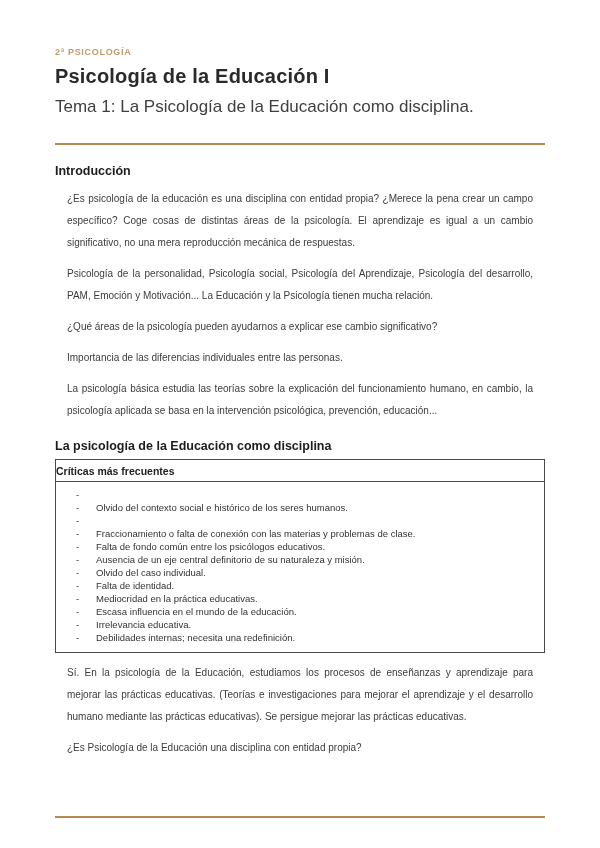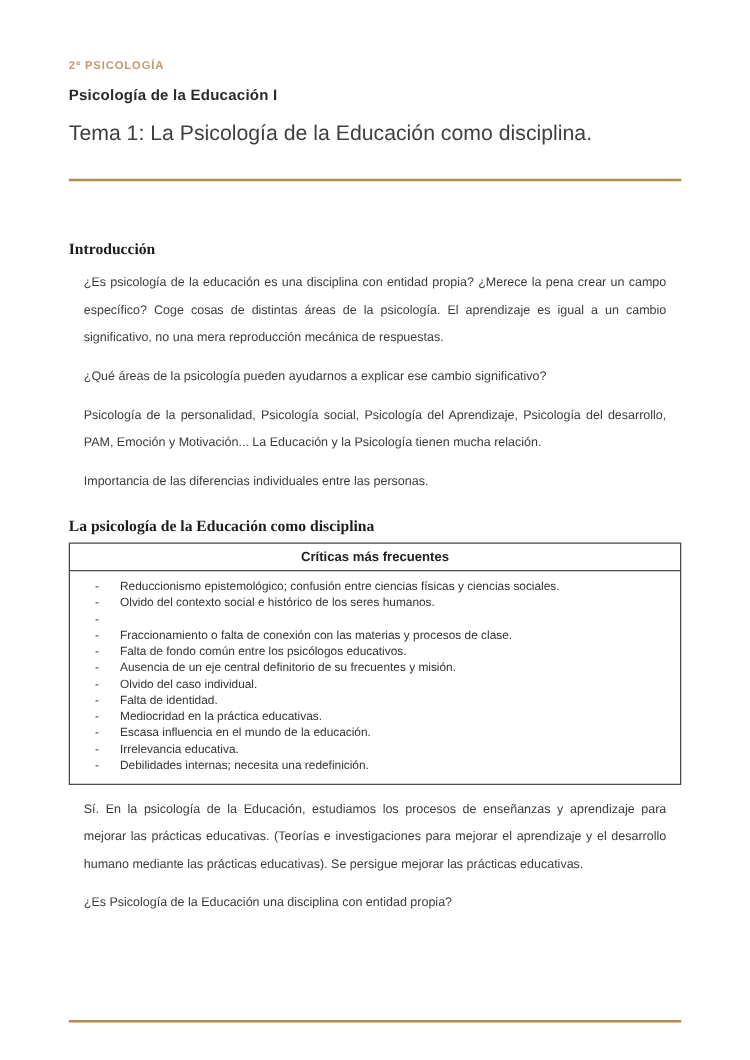--- a/index.html
+++ b/index.html
@@ -21,21 +21,21 @@
   }
   .eyebrow {
     font-size: 9px;
     font-weight: 700;
     letter-spacing: 0.7px;
     color: #c09a6a;
     line-height: 12px;
   }
   .title {
     margin: 6px 0 0 0;
-    font-size: 12px;
+    font-size: 20px;
     line-height: 24px;
     font-weight: 700;
     color: #2a2a2a;
     letter-spacing: 0.2px;
   }
   .subtitle {
     margin: 8px 0 0 0;
     font-size: 17px;
     line-height: 21px;
     font-weight: 400;
@@ -47,43 +47,41 @@
     margin: 26px 0 0 0;
   }
   .bottom-rule {
     position: absolute;
     left: 55px;
     right: 55px;
     bottom: 30px;
     margin: 0;
   }
   .section-heading {
-    margin: 46px 0 4px 0;
+    margin: 18px 0 4px 0;
     font-size: 12.5px;
     line-height: 16px;
     font-weight: 700;
     color: #1d1d1d;
-    font-family: Liberation Serif, serif;
   }
   .section-heading.second {
     margin-top: 16px;
   }
   p.body-par {
     margin: 9px 12px;
     font-size: 10px;
     line-height: 22px;
     color: #3c3c3c;
     text-align: justify;
   }
   .criticas-table {
     margin-top: 5px;
     border: 1.6px solid #4a4a4a;
   }
   .criticas-header {
-    text-align: center;
     font-size: 10.5px;
     font-weight: 700;
     color: #222222;
     padding: 5px 0 4px 0;
     border-bottom: 1.6px solid #4a4a4a;
   }
   .criticas-list {
     list-style: none;
     margin: 6px 0 8px 0;
     padding: 0 10px 0 20px;
@@ -104,51 +102,51 @@
 
 <div class="page">
 
   <div class="eyebrow">2ª PSICOLOGÍA</div>
   <h1 class="title">Psicología de la Educación I</h1>
   <h2 class="subtitle">Tema 1: La Psicología de la Educación como disciplina.</h2>
   <hr class="rule">
 
   <h3 class="section-heading">Introducción</h3>
   <p class="body-par">¿Es psicología de la educación es una disciplina con entidad propia? ¿Merece la pena crear un campo específico? Coge cosas de distintas áreas de la psicología. El aprendizaje es igual a un cambio significativo, no una mera reproducción mecánica de respuestas.</p>
+  <p class="body-par">Psicología de la personalidad, Psicología social, Psicología del Aprendizaje, Psicología del desarrollo, PAM, Emoción y Motivación... La Educación y la Psicología tienen mucha relación.</p>
   <p class="body-par">¿Qué áreas de la psicología pueden ayudarnos a explicar ese cambio significativo?</p>
-  <p class="body-par">Psicología de la personalidad, Psicología social, Psicología del Aprendizaje, Psicología del desarrollo, PAM, Emoción y Motivación... La Educación y la Psicología tienen mucha relación.</p>
   <p class="body-par">Importancia de las diferencias individuales entre las personas.</p>
+  <p class="body-par">La psicología básica estudia las teorías sobre la explicación del funcionamiento humano, en cambio, la psicología aplicada se basa en la intervención psicológica, prevención, educación...</p>
 
   <h3 class="section-heading second">La psicología de la Educación como disciplina</h3>
 
   <div class="criticas-table">
     <div class="criticas-header">Críticas más frecuentes</div>
     <ul class="criticas-list">
       <li>
           <span class="dash">-</span>
-          <span>Reduccionismo epistemológico; confusión entre ciencias físicas y ciencias sociales.</span>
         </li>
       <li>
           <span class="dash">-</span>
           <span>Olvido del contexto social e histórico de los seres humanos.</span>
         </li>
       <li>
           <span class="dash">-</span>
         </li>
       <li>
           <span class="dash">-</span>
-          <span>Fraccionamiento o falta de conexión con las materias y procesos de clase.</span>
+          <span>Fraccionamiento o falta de conexión con las materias y problemas de clase.</span>
         </li>
       <li>
           <span class="dash">-</span>
           <span>Falta de fondo común entre los psicólogos educativos.</span>
         </li>
       <li>
           <span class="dash">-</span>
-          <span>Ausencia de un eje central definitorio de su frecuentes y misión.</span>
+          <span>Ausencia de un eje central definitorio de su naturaleza y misión.</span>
         </li>
       <li>
           <span class="dash">-</span>
           <span>Olvido del caso individual.</span>
         </li>
       <li>
           <span class="dash">-</span>
           <span>Falta de identidad.</span>
         </li>
       <li>

